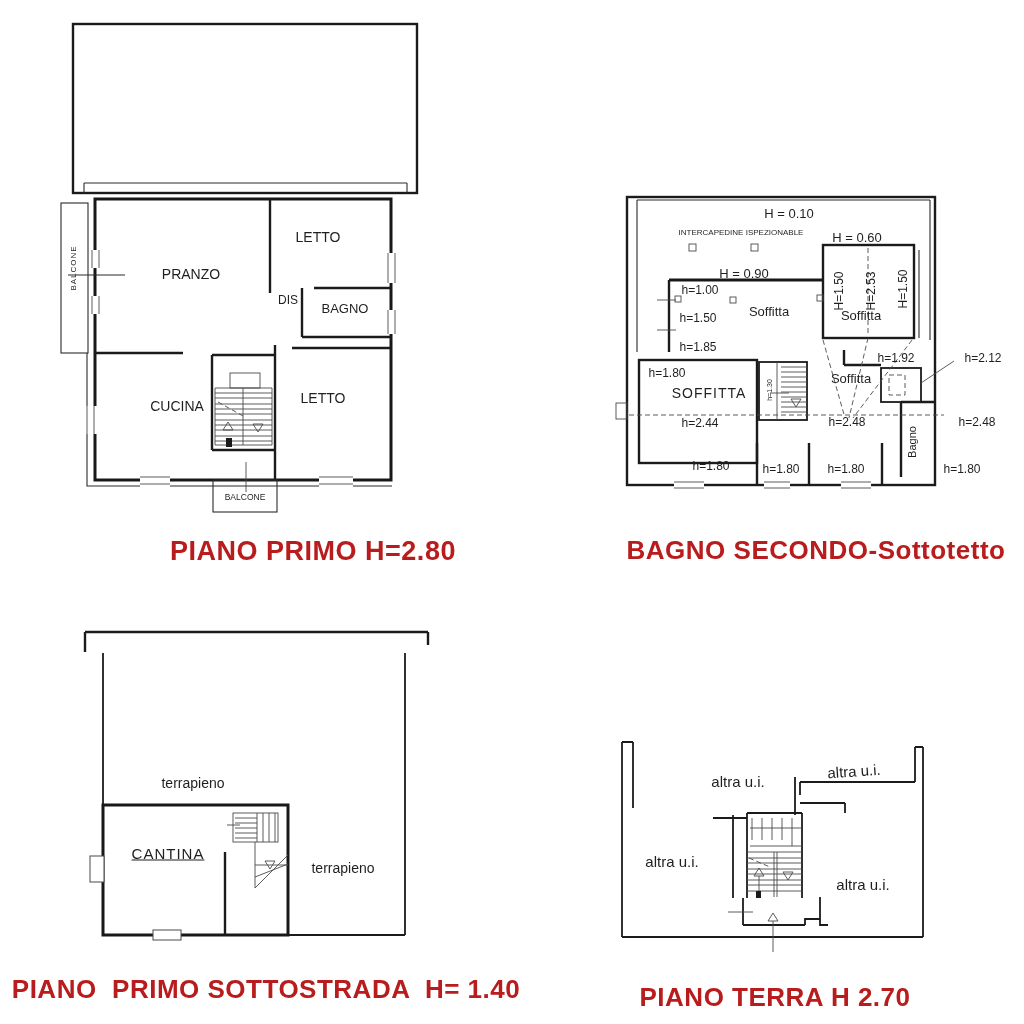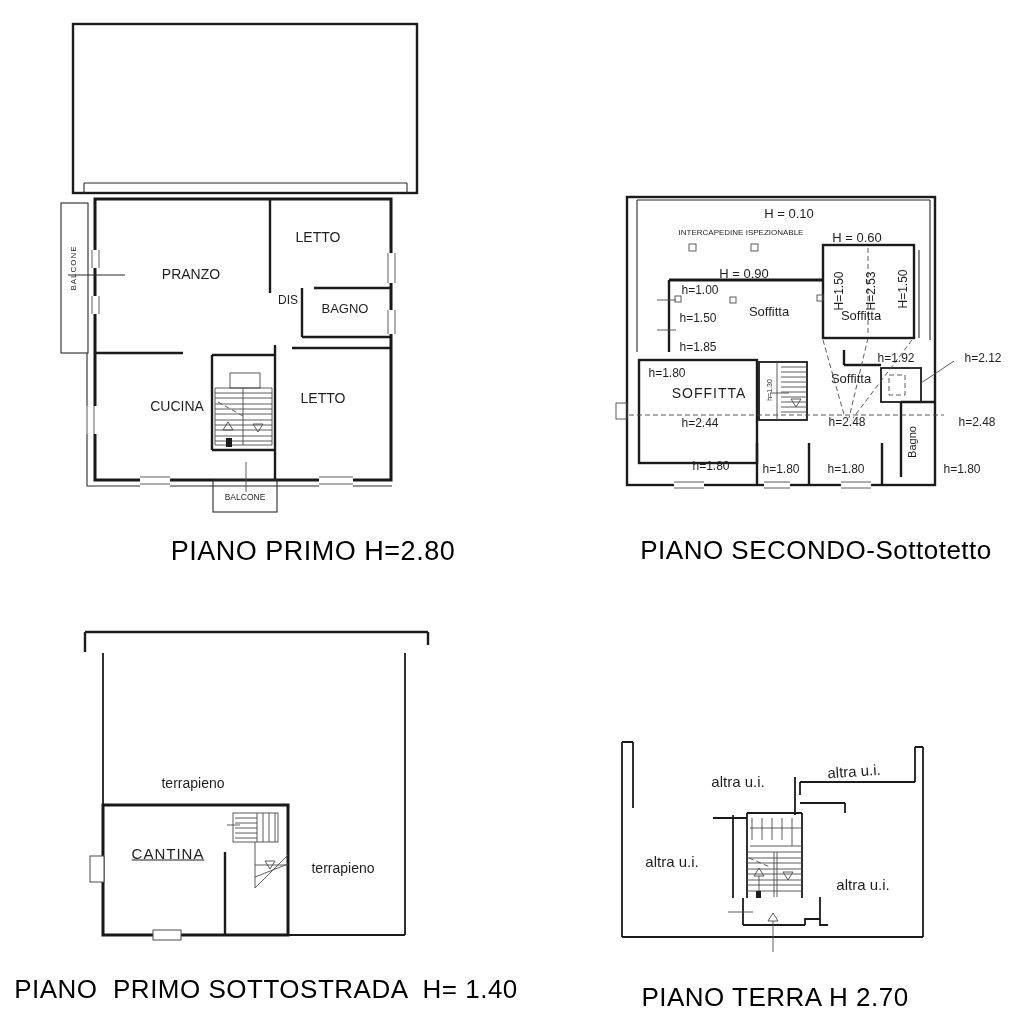--- a/index.html
+++ b/index.html
@@ -11,21 +11,21 @@
   .plan{position:absolute;}
   .plan svg{position:absolute;left:0;top:0;}
   .lbl{
     position:absolute;transform:translate(-50%,-50%);
     white-space:nowrap;color:#1f1f1f;line-height:1;
   }
   .vert{transform:translate(-50%,-50%) rotate(-90deg);}
   .tilt{transform:translate(-50%,-50%) rotate(-4deg);}
   .title{
     position:absolute;transform:translate(-50%,-50%);
-    white-space:pre;color:#000000;letter-spacing:.5px;
+    white-space:pre;color:#b91c1c;letter-spacing:.5px;font-weight:bold;
   }
   
   .w3{fill:none;stroke:#181818;stroke-width:3;}
   .w25{fill:none;stroke:#1b1b1b;stroke-width:2.4;}
   .w2{fill:none;stroke:#1b1b1b;stroke-width:1.8;}
   .w1{fill:none;stroke:#2b2b2b;stroke-width:1.1;}
   .t{fill:none;stroke:#4a4a4a;stroke-width:0.9;}
   .dash{fill:none;stroke:#4a4a4a;stroke-width:0.9;stroke-dasharray:5,3;}
   .win{fill:#ffffff;stroke:none;}
 </style>
@@ -227,15 +227,15 @@
       <path class="t" d="M163 196 V227"></path>
     </g>
   </svg>
   <div class="lbl" style="left:128px;top:56px;font-size:15px;">altra u.i.</div>
   <div class="lbl tilt" style="left:244px;top:46px;font-size:15px;">altra u.i.</div>
   <div class="lbl" style="left:62px;top:136px;font-size:15px;">altra u.i.</div>
   <div class="lbl" style="left:253px;top:159px;font-size:15px;">altra u.i.</div>
 </div>
 
 <div class="title" style="left:313px;top:551px;font-size:27px;">PIANO PRIMO H=2.80</div>
-<div class="title" style="left:816px;top:550px;font-size:26px;">PIANO SECONDO-Sottotetto</div>
+<div class="title" style="left:816px;top:550px;font-size:26px;">BAGNO SECONDO-Sottotetto</div>
 <div class="title" style="left:266px;top:989px;font-size:26px;">PIANO  PRIMO SOTTOSTRADA  H= 1.40</div>
 <div class="title" style="left:775px;top:997px;font-size:26px;text-align:right;">PIANO TERRA H 2.70</div>
 
 </body></html>

